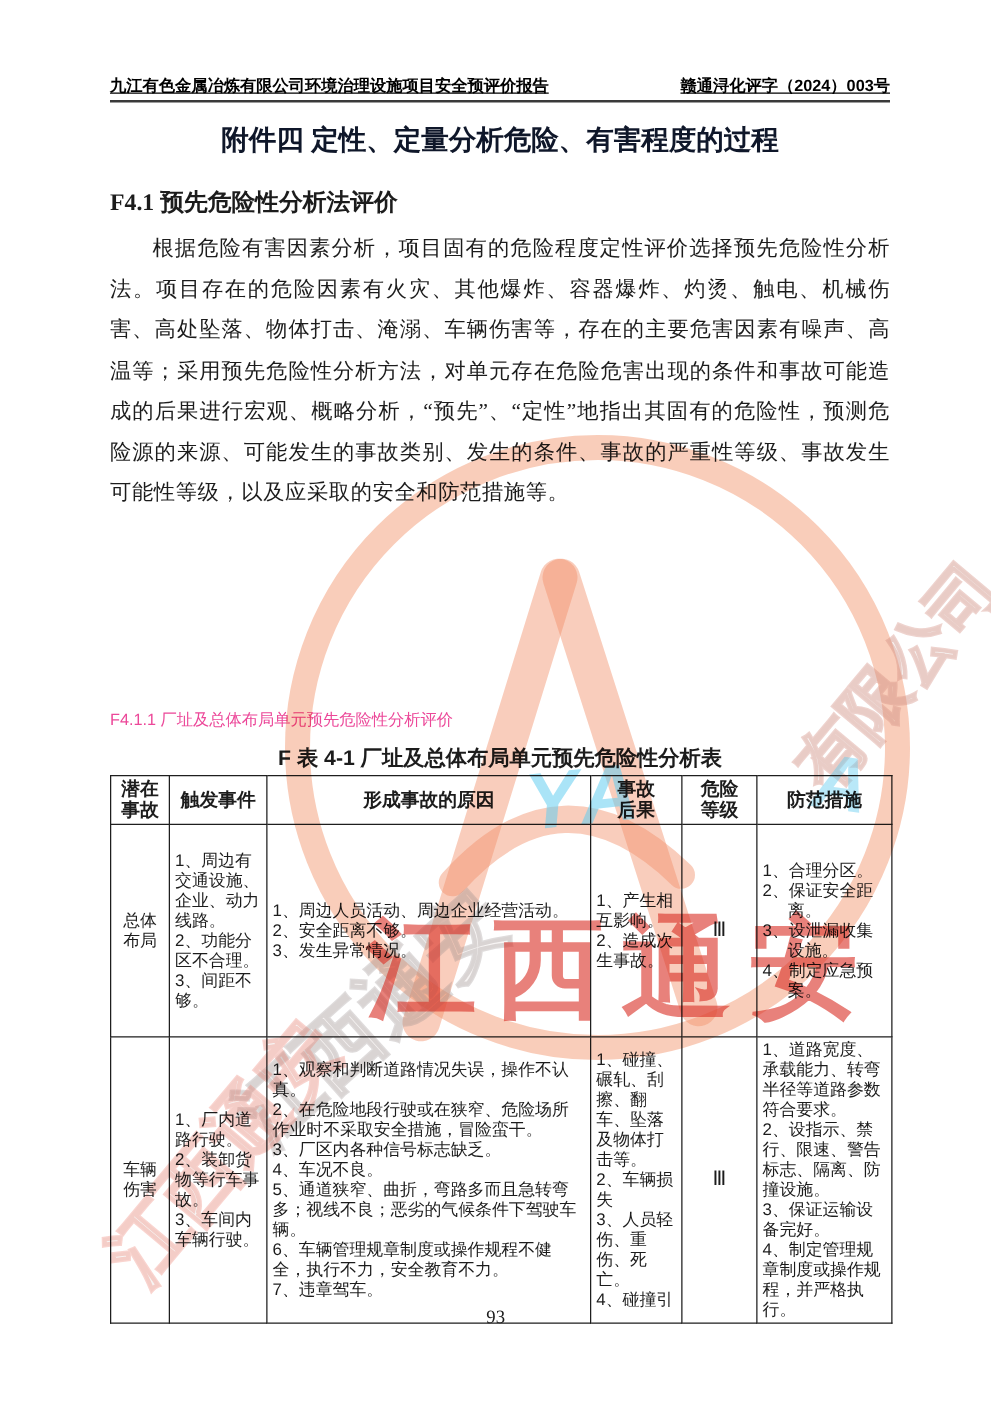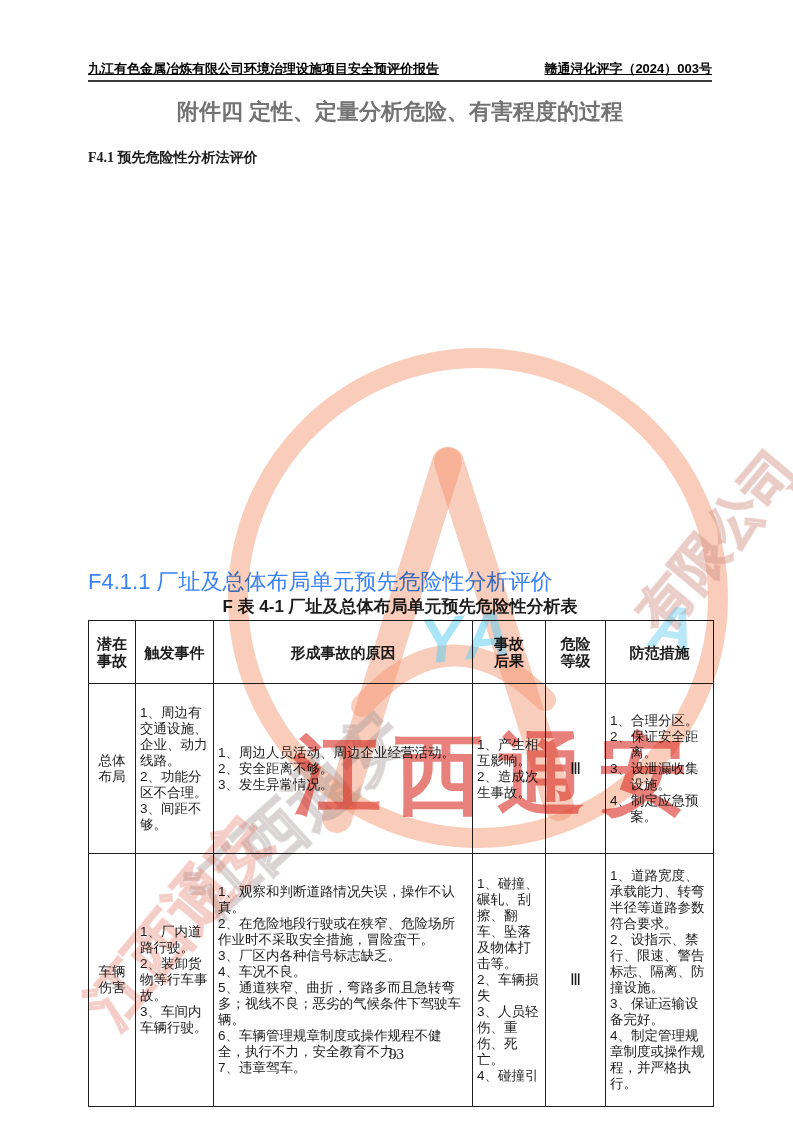--- a/index.html
+++ b/index.html
@@ -5,34 +5,34 @@
   html,body{margin:0;padding:0;background:#ffffff;}
   .page{position:relative;width:793px;height:1122px;background:#fff;overflow:hidden;
         font-family:"Liberation Serif",serif;color:#1c1c1c;}
   
   .hdr{position:absolute;left:88px;right:81px;top:60px;display:flex;justify-content:space-between;
        align-items:flex-end;border-bottom:2px solid #3a3a3a;padding-bottom:2px;
        font-family:"Liberation Sans",sans-serif;font-weight:bold;font-size:13px;color:#000000;}
   .hdr span{text-decoration:underline;}
   
   .doc-title{position:absolute;left:88px;width:624px;top:97px;text-align:center;
-       font-family:"Liberation Sans",sans-serif;font-weight:bold;font-size:22px;color:#737373;}
-  .h-f41{position:absolute;left:88px;top:149px;font-size:14px;font-weight:bold;}
+       font-family:"Liberation Sans",sans-serif;font-weight:bold;font-size:22px;color:#0f172a;}
+  .h-f41{position:absolute;left:88px;top:149px;font-size:19px;font-weight:bold;}
   .para{position:absolute;left:88px;width:624px;top:183px;font-size:17px;line-height:32.5px;
        letter-spacing:0.5px;text-align:justify;text-indent:2em;}
   .units{position:absolute;left:88px;width:624px;top:400px;font-size:17px;}
   .units .li{line-height:33px;text-indent:2em;}
   .h-f411{position:absolute;left:88px;top:567px;font-family:"Liberation Sans",sans-serif;
-       font-size:22px;color:#3b82f6;}
+       font-size:13px;color:#ec4899;}
   .tbl-caption{position:absolute;left:88px;width:624px;top:595px;text-align:center;
        font-family:"Liberation Sans",sans-serif;font-weight:bold;font-size:17px;}
   
   table.phaz{position:absolute;left:88px;top:620px;width:625px;border-collapse:collapse;
        table-layout:fixed;font-family:"Liberation Sans",sans-serif;}
-  .phaz th,.phaz td{border:1.5px solid #1e1e1e;vertical-align:middle;padding:14px 4px;}
+  .phaz th,.phaz td{border:1.5px solid #1e1e1e;vertical-align:middle;padding:2px 4px;}
   .phaz th{font-size:15px;line-height:17px;font-weight:bold;text-align:center;white-space:pre-line;}
   .phaz td{font-size:13.5px;line-height:16px;}
   .phaz td.c-center{text-align:center;white-space:pre-line;}
   .phaz td.level{font-family:"Liberation Serif",serif;font-size:16px;text-align:center;}
   .hang .li{padding-left:1.5em;text-indent:-1.5em;}
   .pgnum{position:absolute;left:0;width:793px;top:1046px;text-align:center;font-size:15px;}
   
   .wm{position:absolute;inset:0;pointer-events:none;mix-blend-mode:multiply;}
   .wm div{position:absolute;font-family:"Liberation Sans",sans-serif;font-weight:bold;white-space:nowrap;}
   .wm-red{left:293px;top:716px;font-size:88px;letter-spacing:14px;color:rgba(217,45,35,0.60);}
@@ -55,20 +55,21 @@
 
   <div class="hdr">
     <span>九江有色金属冶炼有限公司环境治理设施项目安全预评价报告</span>
     <span>赣通浔化评字（2024）003号</span>
   </div>
 
   <div class="doc-title">附件四 定性、定量分析危险、有害程度的过程</div>
 
   <div class="h-f41">F4.1 预先危险性分析法评价</div>
 
+  <div class="para">根据危险有害因素分析，项目固有的危险程度定性评价选择预先危险性分析法。项目存在的危险因素有火灾、其他爆炸、容器爆炸、灼烫、触电、机械伤害、高处坠落、物体打击、淹溺、车辆伤害等，存在的主要危害因素有噪声、高温等；采用预先危险性分析方法，对单元存在危险危害出现的条件和事故可能造成的后果进行宏观、概略分析，“预先”、“定性”地指出其固有的危险性，预测危险源的来源、可能发生的事故类别、发生的条件、事故的严重性等级、事故发生可能性等级，以及应采取的安全和防范措施等。</div>
 
 
   <div class="h-f411">F4.1.1 厂址及总体布局单元预先危险性分析评价</div>
 
   <div class="tbl-caption">F 表 4-1  厂址及总体布局单元预先危险性分析表</div>
 
   <table class="phaz">
     <colgroup>
       <col style="width:47px">
         <col style="width:78px">

